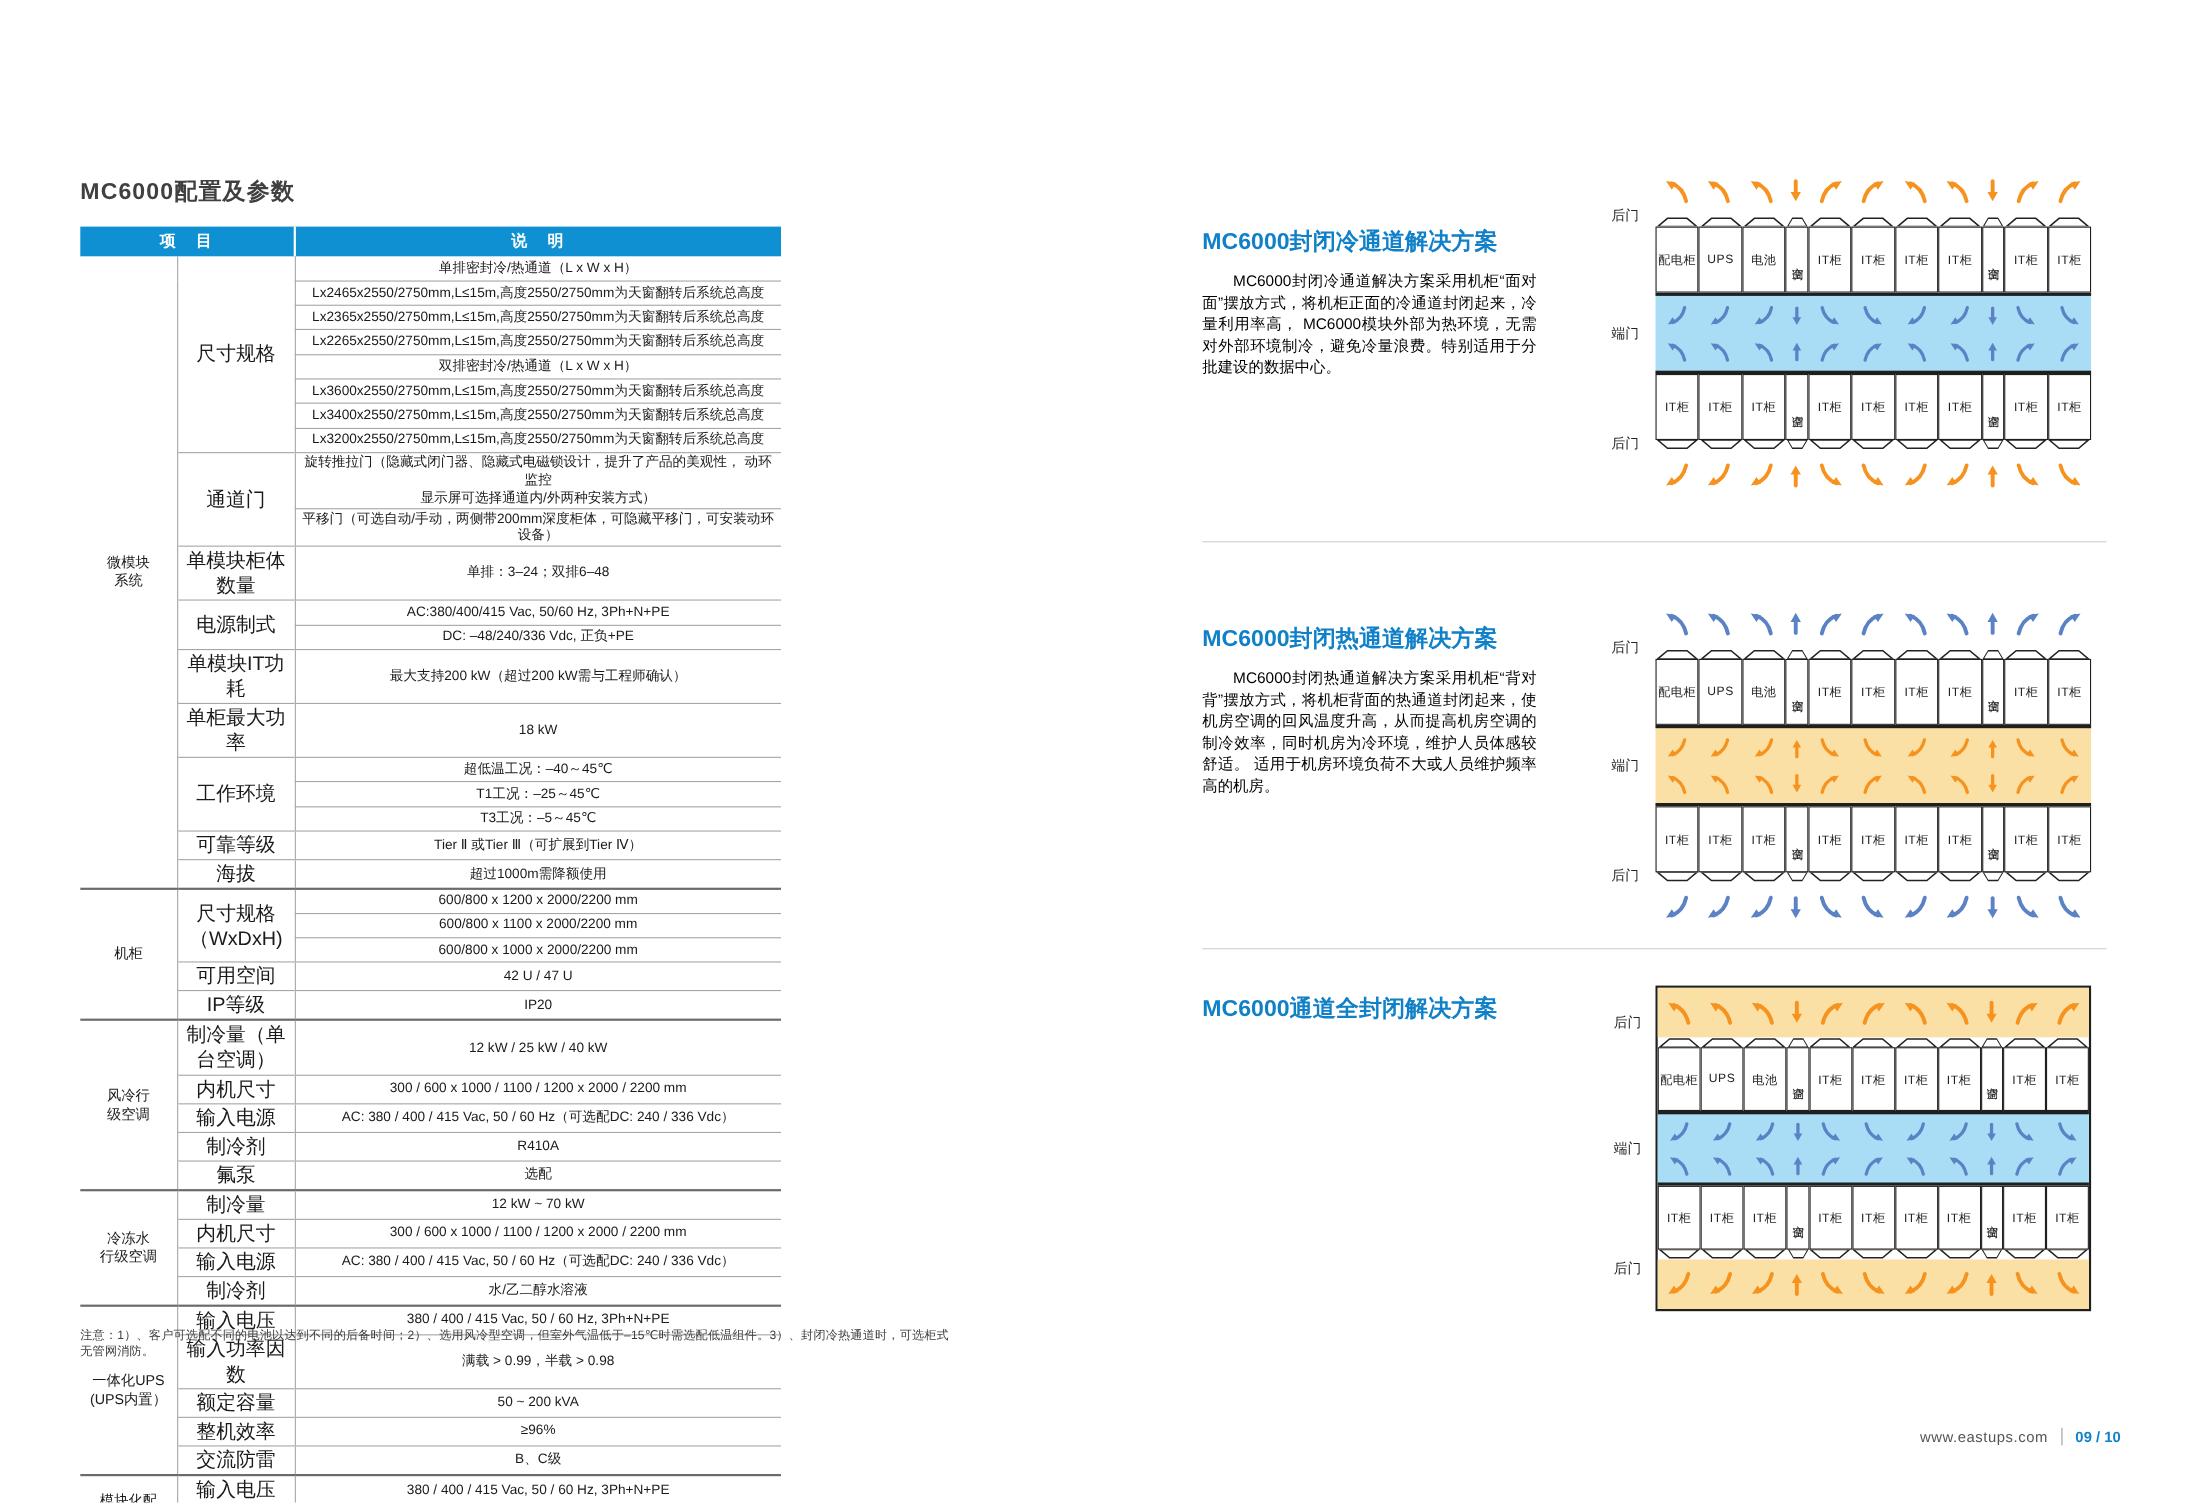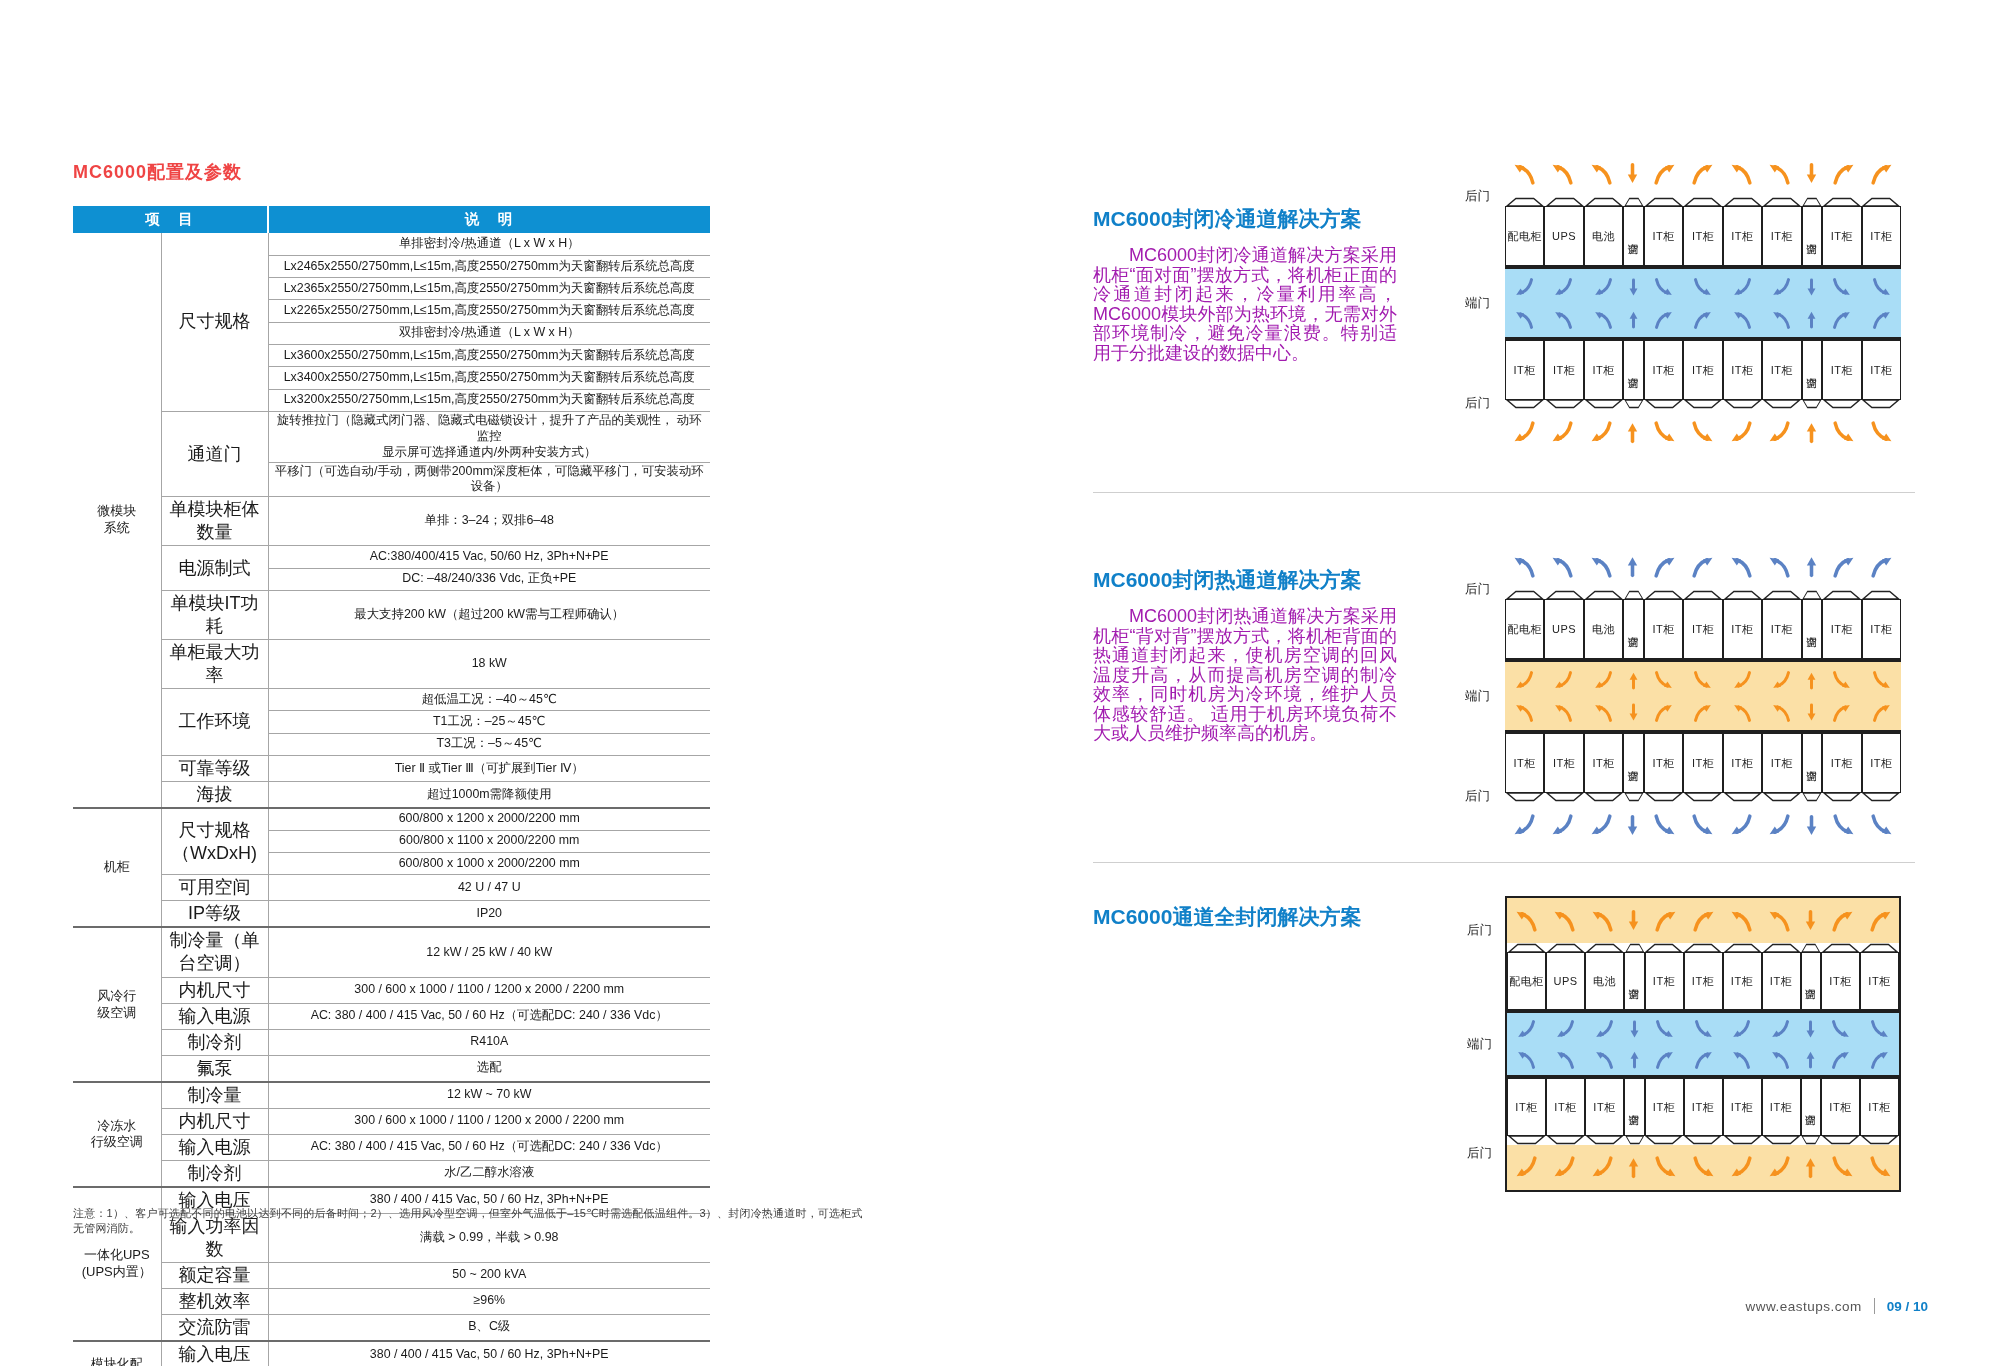--- a/index.html
+++ b/index.html
@@ -1,42 +1,42 @@
 <!DOCTYPE html>
 <html><head>
 <meta charset="utf-8">
 <style>
   *{margin:0;padding:0;box-sizing:border-box}
   html,body{background:#fff}
   body{width:2000px;height:1366px;position:relative;overflow:hidden;
        font-family:"Liberation Sans","DejaVu Sans",sans-serif;color:#1a1a1a}
 
   
-  .page-title{position:absolute;left:73px;top:160px;font-size:18px;font-weight:bold;
-              color:#ef4444;letter-spacing:1px}
+  .page-title{position:absolute;left:73px;top:160px;font-size:21px;font-weight:bold;
+              color:#404040;letter-spacing:1px}
   .spec-wrap{position:absolute;left:73px;top:206px;width:637px}
   table{border-collapse:collapse;width:100%;table-layout:fixed;border-bottom:2px solid #eab308}
   thead th{background:#0e90d2;color:#fff;font-size:14.5px;font-weight:bold;height:27px;
            text-align:center;letter-spacing:2px}
   th.h-item{border-right:2px solid #fff}
   tbody td{font-size:12.4px;border-top:1px solid #a6a6a6;padding:1px 3px;text-align:center;
            vertical-align:middle;line-height:1.28;white-space:pre-line}
   tbody tr{height:22.3px}
   tbody tr.dbl{height:44.6px}
   td.cell-group{font-size:13px}
   td.cell-item{border-left:1px solid #a6a6a6;border-right:1px solid #a6a6a6;font-size:18px}
   tr.group-start td{border-top:2px solid #6b6b6b}
   tbody tr:first-child td{border-top:none}
   .note{position:absolute;left:73px;top:1206px;width:790px;font-size:11px;color:#3c3c3c;
         letter-spacing:0.2px}
 
   
   .sec-title{position:absolute;left:1093px;width:330px;font-size:21px;font-weight:bold;color:#1080c8}
-  .sec-body{position:absolute;left:1093px;width:304px;font-size:18px;line-height:19.5px;
-            color:#a21caf;text-align:justify}
+  .sec-body{position:absolute;left:1093px;width:304px;font-size:14px;line-height:19.5px;
+            color:#000000;text-align:justify}
   .sec-body p{text-indent:2em;margin:0}
   .hdiv{position:absolute;left:1093px;width:822px;height:1px;background:#cfcfcf}
 
   
   .diagram{position:absolute;left:1505px;width:396px;display:flex;flex-direction:column}
   .d1{top:150px}.d2{top:543px}
   .d3{top:896px;border:2px solid #1f1f1f}
   .zone{height:47px;display:flex;align-items:center}
   .d3 .zone{height:45px}
   .roofs{height:9px;display:flex}

